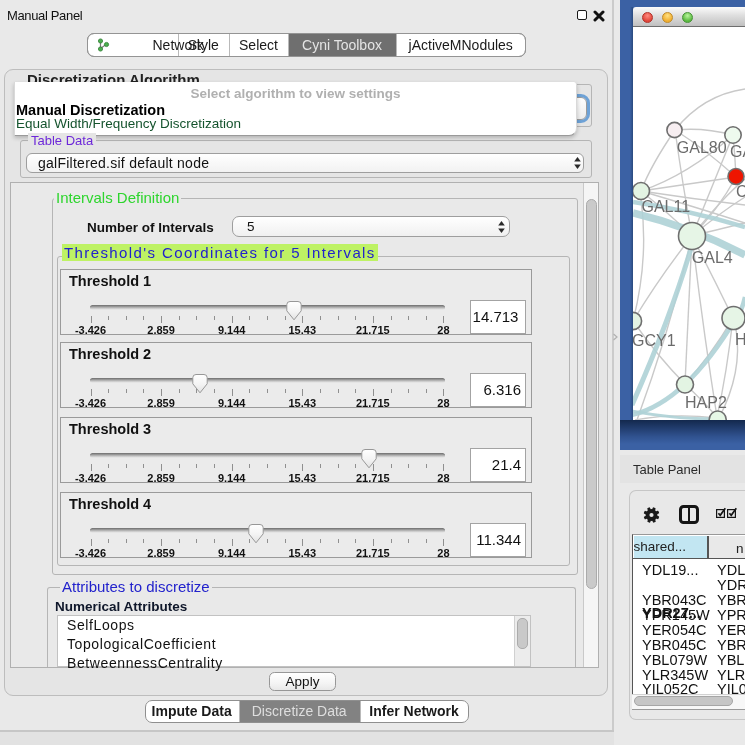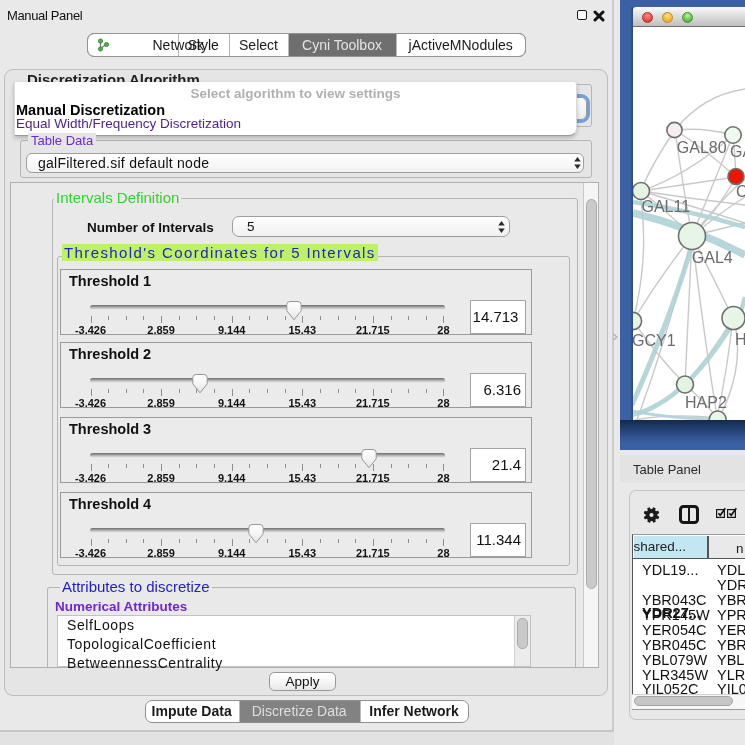--- a/index.html
+++ b/index.html
@@ -39,21 +39,21 @@
 <div class="t" style="left:229.0px;top:33px;width:59px;height:24px;line-height:24px;text-align:center;font-size:14px;color:#1a1a1a;font-weight:normal;">Select</div>
 <div class="t" style="left:288.0px;top:33px;width:108px;height:24px;line-height:24px;text-align:center;font-size:14px;color:#e4e4e4;font-weight:normal;">Cyni Toolbox</div>
 <div class="t" style="left:396.0px;top:33px;width:129.5px;height:24px;line-height:24px;text-align:center;font-size:14px;color:#1a1a1a;font-weight:normal;">jActiveMNodules</div>
 <div class="a" style="left:4px;top:69px;width:604px;height:627px;background:#e5e5e5;border:1px solid #bdbdbd;border-radius:9px"></div>
 <div class="a" style="left:20px;top:83.5px;width:572px;height:43px;border:1px solid #b5b5b5;border-radius:3px"></div>
 <div class="t" style="left:24px;top:71px;font-size:15px;color:#222;font-weight:bold;background:#e5e5e5;padding:0 3px">Discretization Algorithm</div>
 <div class="a" style="left:545px;top:96.5px;width:42px;height:23px;background:linear-gradient(#fdfdfd,#ededed);border:1px solid #9a9a9a;border-radius:6px;outline:3px solid rgba(80,145,210,0.8);outline-offset:0px"></div>
 <div class="a" style="left:14px;top:82px;width:563px;height:54px;background:#ffffff;border:1px solid #d9d9d9;border-top:none;border-bottom:1.5px solid #9a9a9a;border-radius:0 3px 8px 0;box-shadow:0 2px 4px rgba(0,0,0,0.22);z-index:50"></div>
 <div class="t" style="left:14px;top:87px;width:563px;height:14px;line-height:14px;text-align:center;font-size:13.5px;color:#b0b0b0;font-weight:bold;z-index:51">Select algorithm to view settings</div>
 <div class="t" style="left:16px;top:102px;font-size:14.5px;color:#000;font-weight:bold;z-index:51">Manual Discretization</div>
-<div class="t" style="left:16px;top:116px;font-size:13.5px;color:#4c1d95;font-weight:normal;z-index:51">Equal Width/Frequency Discretization</div>
+<div class="t" style="left:16px;top:116px;font-size:13.5px;color:#14532d;font-weight:normal;z-index:51">Equal Width/Frequency Discretization</div>
 <div class="a" style="left:20px;top:140px;width:572px;height:38px;border:1px solid #b5b5b5;border-radius:3px"></div>
 <div class="t" style="left:28px;top:133px;font-size:13px;color:#6d28d9;font-weight:normal;background:#e5e5e5;padding:0 3px;z-index:51">Table Data</div>
 <div class="a" style="left:26px;top:152.5px;width:558px;height:20.5px;background:linear-gradient(#ffffff,#f2f2f2);border:1px solid #9e9e9e;border-radius:6px"></div>
 <div class="t" style="left:38px;top:155px;font-size:14px;color:#111;font-weight:normal;letter-spacing:0.25px">galFiltered.sif default node</div>
 <svg class="a" style="left:574px;top:157px" width="7" height="12" viewBox="0 0 7 12">
     <path d="M3.5 0 L6.8 4.4 L0.2 4.4 Z" fill="#2a2a2a"></path>
     <path d="M3.5 12 L6.8 7.6 L0.2 7.6 Z" fill="#2a2a2a"></path>
   </svg>
 <div class="a" style="left:10px;top:182px;width:589px;height:486px;background:#e9e9e9;border:1px solid #b0b0b0"></div>
 <div class="a" style="left:583px;top:183px;width:15px;height:484px;background:#f5f5f5;border-left:1px solid #c9c9c9"></div>
@@ -204,21 +204,21 @@
 <div class="t" style="left:272.24449182205814px;top:548px;width:60px;height:11px;line-height:11px;text-align:center;font-size:11px;color:#111;font-weight:bold;">15.43</div>
 <div class="t" style="left:342.82224591102903px;top:548px;width:60px;height:11px;line-height:11px;text-align:center;font-size:11px;color:#111;font-weight:bold;">21.715</div>
 <div class="t" style="left:413.4px;top:548px;width:60px;height:11px;line-height:11px;text-align:center;font-size:11px;color:#111;font-weight:bold;">28</div>
 <svg class="a" style="left:248.4px;top:524px;z-index:5" width="16" height="20" viewBox="0 0 16 20">
     <path d="M4 0.5 L12 0.5 A3.2 3.2 0 0 1 15.2 3.7 L15.2 9.8 L8 18.8 L0.8 9.8 L0.8 3.7 A3.2 3.2 0 0 1 4 0.5 Z" fill="url(#thumbgrad)" stroke="#979797" stroke-width="1"></path>
   </svg>
 <div class="a" style="left:470px;top:523px;width:56px;height:34px;background:#fff;border:1px solid #a3a3a3"></div>
 <div class="t" style="left:470px;top:523px;width:51px;height:34px;line-height:34px;text-align:right;font-size:15px;color:#111">11.344</div>
 <div class="a" style="left:47px;top:587px;width:529px;height:80px;border:1px solid #b5b5b5;border-radius:3px 3px 0 0;border-bottom:none"></div>
 <div class="t" style="left:60px;top:578px;font-size:15px;color:#2222cc;font-weight:normal;background:#e9e9e9;padding:0 2px">Attributes to discretize</div>
-<div class="t" style="left:55px;top:599px;font-size:13.5px;color:#6d28d9;font-weight:bold;">Numerical Attributes</div>
+<div class="t" style="left:55px;top:599px;font-size:13.5px;color:#0f172a;font-weight:bold;">Numerical Attributes</div>
 <div class="a" style="left:57px;top:615px;width:474px;height:52px;background:#fff;border:1px solid #c2c2c2"></div>
 <div class="t" style="left:67px;top:617px;font-size:14px;color:#111;font-weight:normal;letter-spacing:0.6px">SelfLoops</div>
 <div class="t" style="left:67px;top:636px;font-size:14px;color:#111;font-weight:normal;letter-spacing:0.6px">TopologicalCoefficient</div>
 <div class="t" style="left:67px;top:655px;font-size:14px;color:#111;font-weight:normal;letter-spacing:0.6px">BetweennessCentrality</div>
 <div class="a" style="left:514px;top:616px;width:16px;height:50px;background:#ececec;border-left:1px solid #d0d0d0"></div>
 <div class="a" style="left:516.5px;top:618px;width:11px;height:31px;background:#c9c9c9;border:1px solid #ababab;border-radius:5px"></div>
 <div class="a" style="left:269px;top:671.5px;width:67px;height:19px;background:linear-gradient(#ffffff,#f4f4f4 60%,#e8e8e8);border:1px solid #979797;border-radius:5.5px"></div>
 <div class="t" style="left:269px;top:671.5px;width:67px;height:19px;line-height:19px;text-align:center;font-size:13.5px;color:#111;font-weight:normal;">Apply</div>
 <div class="a" style="left:144.5px;top:700px;width:324px;height:23px;background:#fff;border-radius:7px"></div>
 <div class="a" style="left:238.8px;top:700px;width:120.8px;height:23px;background:#828282"></div>

